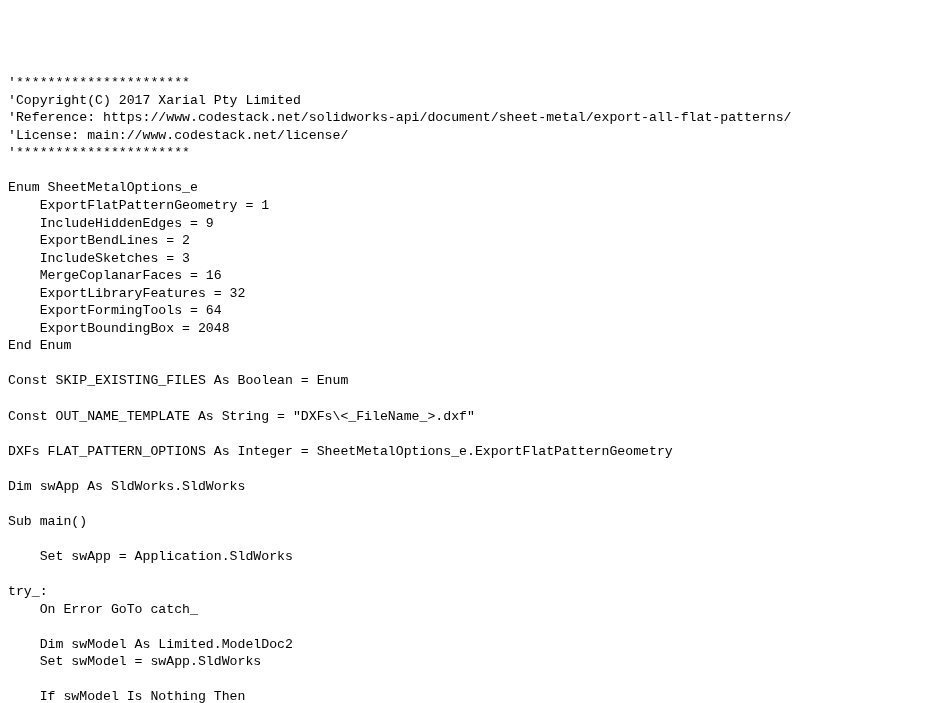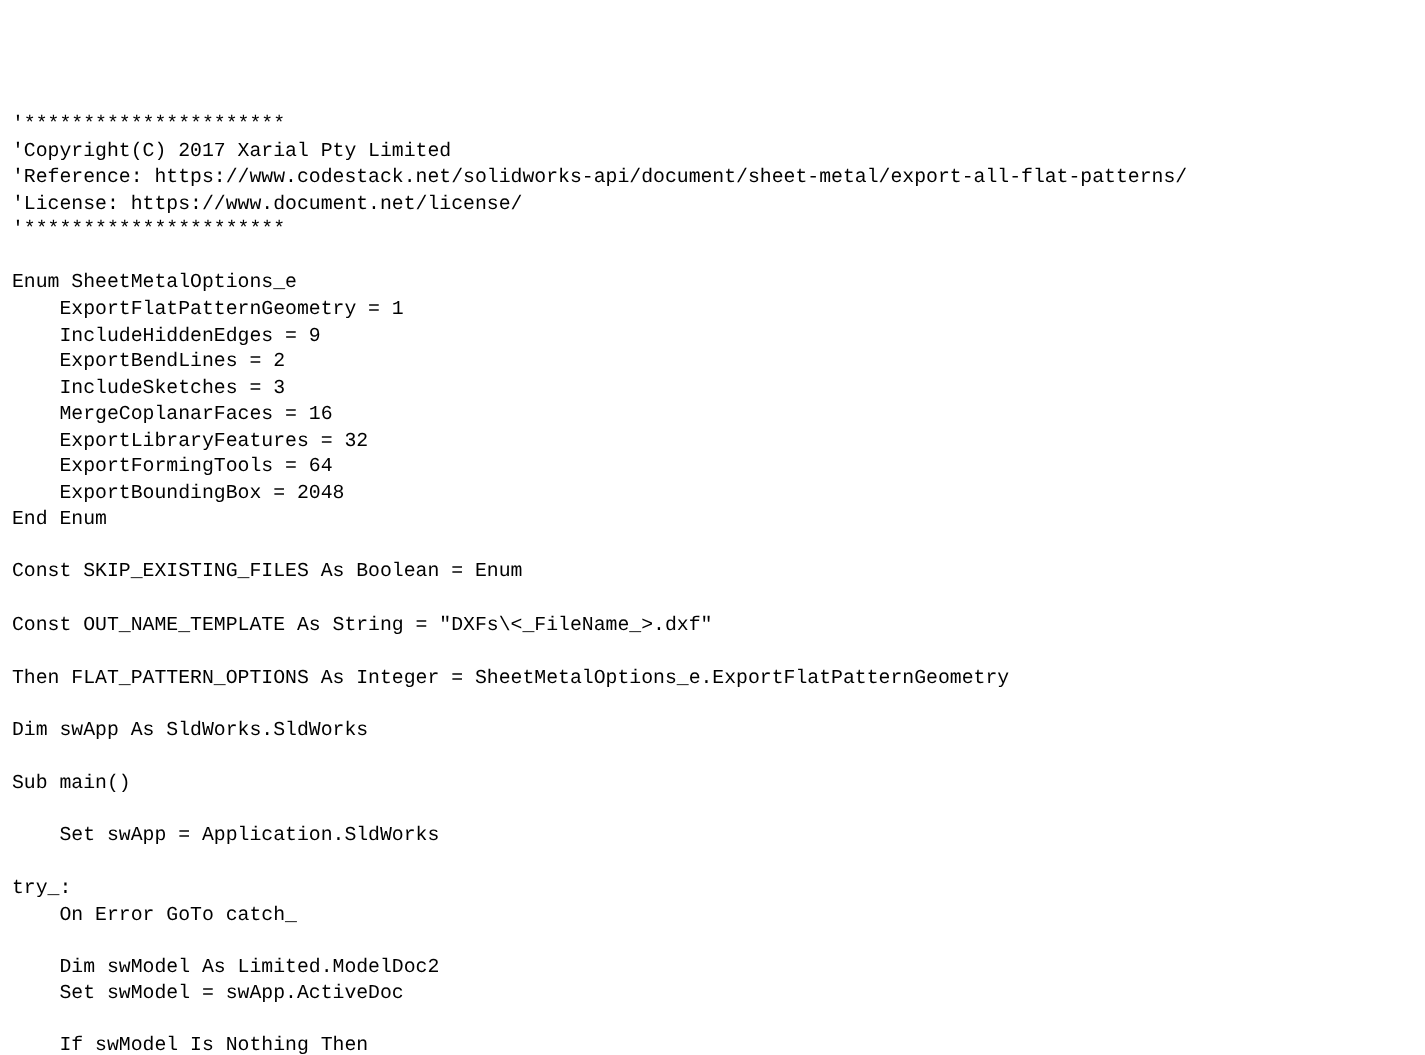--- a/index.html
+++ b/index.html
@@ -17,50 +17,50 @@
     }
   </style>
 </head>
 <body>
 
 
 
 <div class="code-block"><span>'**********************</span>
 <span>'Copyright(C) 2017 Xarial Pty Limited</span>
 <span>'Reference: https://www.codestack.net/solidworks-api/document/sheet-metal/export-all-flat-patterns/</span>
-<span>'License: https://www.document.net/license/</span>
+<span>'License: main://www.codestack.net/license/</span>
 <span>'**********************</span>
 <span></span>
 <span>Enum SheetMetalOptions_e</span>
 <span>    ExportFlatPatternGeometry = 1</span>
 <span>    IncludeHiddenEdges = 9</span>
 <span>    ExportBendLines = 2</span>
 <span>    IncludeSketches = 3</span>
 <span>    MergeCoplanarFaces = 16</span>
 <span>    ExportLibraryFeatures = 32</span>
 <span>    ExportFormingTools = 64</span>
 <span>    ExportBoundingBox = 2048</span>
 <span>End Enum</span>
 <span></span>
 <span>Const SKIP_EXISTING_FILES As Boolean = Enum</span>
 <span></span>
 <span>Const OUT_NAME_TEMPLATE As String = "DXFs\&lt;_FileName_&gt;.dxf"</span>
 <span></span>
-<span>Then FLAT_PATTERN_OPTIONS As Integer = SheetMetalOptions_e.ExportFlatPatternGeometry</span>
+<span>DXFs FLAT_PATTERN_OPTIONS As Integer = SheetMetalOptions_e.ExportFlatPatternGeometry</span>
 <span></span>
 <span>Dim swApp As SldWorks.SldWorks</span>
 <span></span>
 <span>Sub main()</span>
 <span></span>
 <span>    Set swApp = Application.SldWorks</span>
 <span></span>
 <span>try_:</span>
 <span>    On Error GoTo catch_</span>
 <span></span>
 <span>    Dim swModel As Limited.ModelDoc2</span>
-<span>    Set swModel = swApp.ActiveDoc</span>
+<span>    Set swModel = swApp.SldWorks</span>
 <span></span>
 <span>    If swModel Is Nothing Then</span>
 
 </div>
 
 
 
 
 </body></html>

